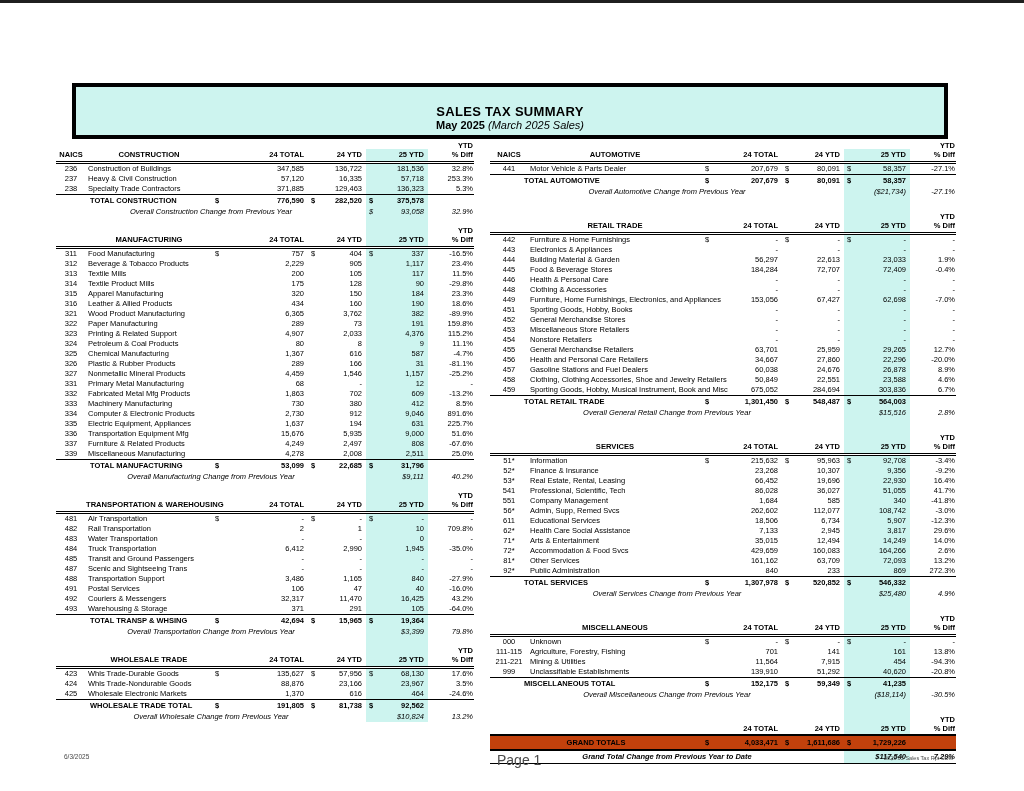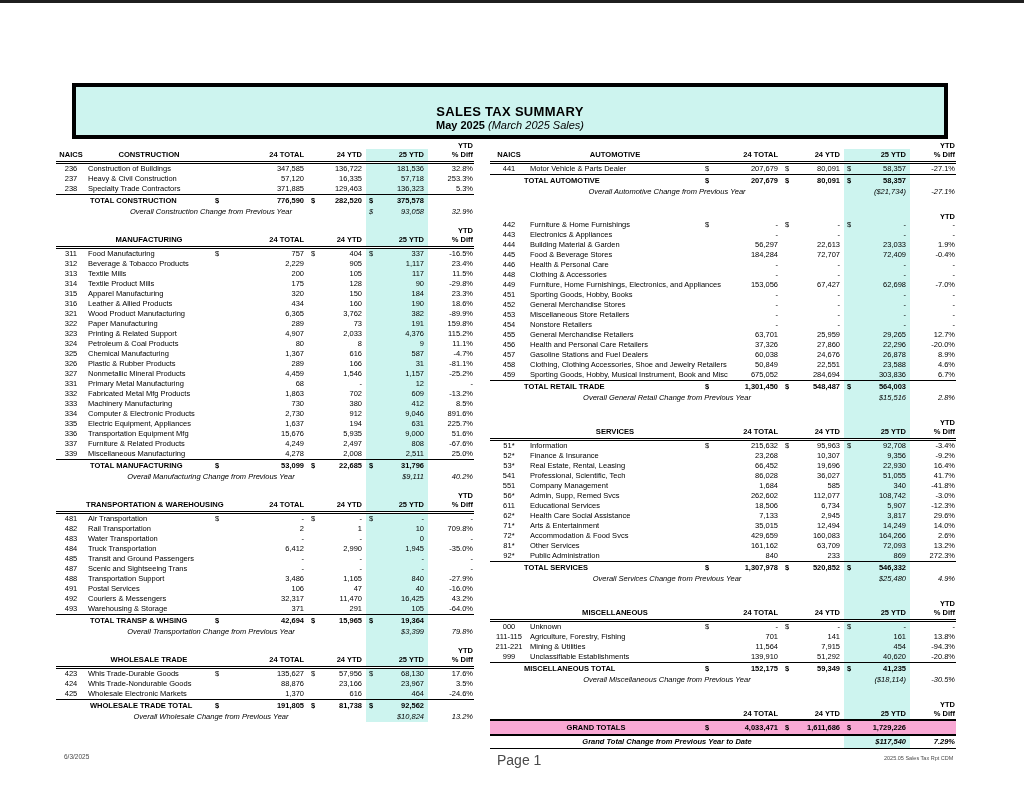--- a/index.html
+++ b/index.html
@@ -36,21 +36,21 @@
   .olabel{font-weight:bold;font-style:italic;text-align:center;}
 
   tr.rdata td{height:10px;}
   tr.hdr td{height:12px;border-bottom:3px double #000;font-weight:bold;}
   tr.ytdrow td{height:9px;font-weight:bold;vertical-align:bottom;}
   tr.total td{height:11px;border-top:1px solid #000;font-weight:bold;}
   tr.overall td{height:11px;font-weight:normal;font-style:italic;}
   tr.sp-l td{height:8px;}
   tr.sp-r td{height:14px;}
   tr.ghdr td{height:11px;border-bottom:1px solid #000;font-weight:bold;}
-  tr.grand td{height:13px;border-top:2px solid #000;border-bottom:2px solid #000;font-weight:bold;background:#f9a8d4;}
+  tr.grand td{height:13px;border-top:2px solid #000;border-bottom:2px solid #000;font-weight:bold;background:#c2410c;}
   tr.gchange td{height:12px;border-bottom:1px solid #000;font-weight:bold;font-style:italic;}
 
   .footer span{position:absolute;color:#4a4a4a;}
   .f-left{left:64px;top:753px;font-size:6.5px;}
   .f-center{left:497px;top:752px;font-size:14px;color:#333;}
   .f-right{left:884px;top:755px;font-size:5.5px;}
 </style>
 </head>
 <body>
 
@@ -531,20 +531,28 @@
       <tr class="sp-r">
         <td colspan="4"></td>
         <td class="c3"></td>
         <td></td>
       </tr>
       <tr class="ytdrow">
         <td colspan="4"></td>
         <td class="c3"></td>
         <td class="pctc">YTD</td>
       </tr>
+      <tr class="hdr">
+        <td class="naics"></td>
+        <td class="sname">RETAIL TRADE</td>
+        <td class="num">24 TOTAL</td>
+        <td class="num">24 YTD</td>
+        <td class="num c3">25 YTD</td>
+        <td class="pctc">% Diff</td>
+      </tr>
       <tr class="rdata">
         <td class="naics">442</td>
         <td class="desc">Furniture &amp; Home Furnishings</td>
         <td class="num"><span class="ds">$</span>-</td>
         <td class="num"><span class="ds">$</span>-</td>
         <td class="num c3"><span class="ds">$</span>-</td>
         <td class="pctc">-</td>
       </tr>
       <tr class="rdata">
         <td class="naics">443</td>
@@ -630,21 +638,21 @@
         <td class="naics">455</td>
         <td class="desc">General Merchandise Retailers</td>
         <td class="num">63,701</td>
         <td class="num">25,959</td>
         <td class="num c3">29,265</td>
         <td class="pctc">12.7%</td>
       </tr>
       <tr class="rdata">
         <td class="naics">456</td>
         <td class="desc">Health and Personal Care Retailers</td>
-        <td class="num">37,326</td>
+        <td class="num">34,667</td>
         <td class="num">27,860</td>
         <td class="num c3">22,296</td>
         <td class="pctc">-20.0%</td>
       </tr>
       <tr class="rdata">
         <td class="naics">457</td>
         <td class="desc">Gasoline Stations and Fuel Dealers</td>
         <td class="num">60,038</td>
         <td class="num">24,676</td>
         <td class="num c3">26,878</td>

